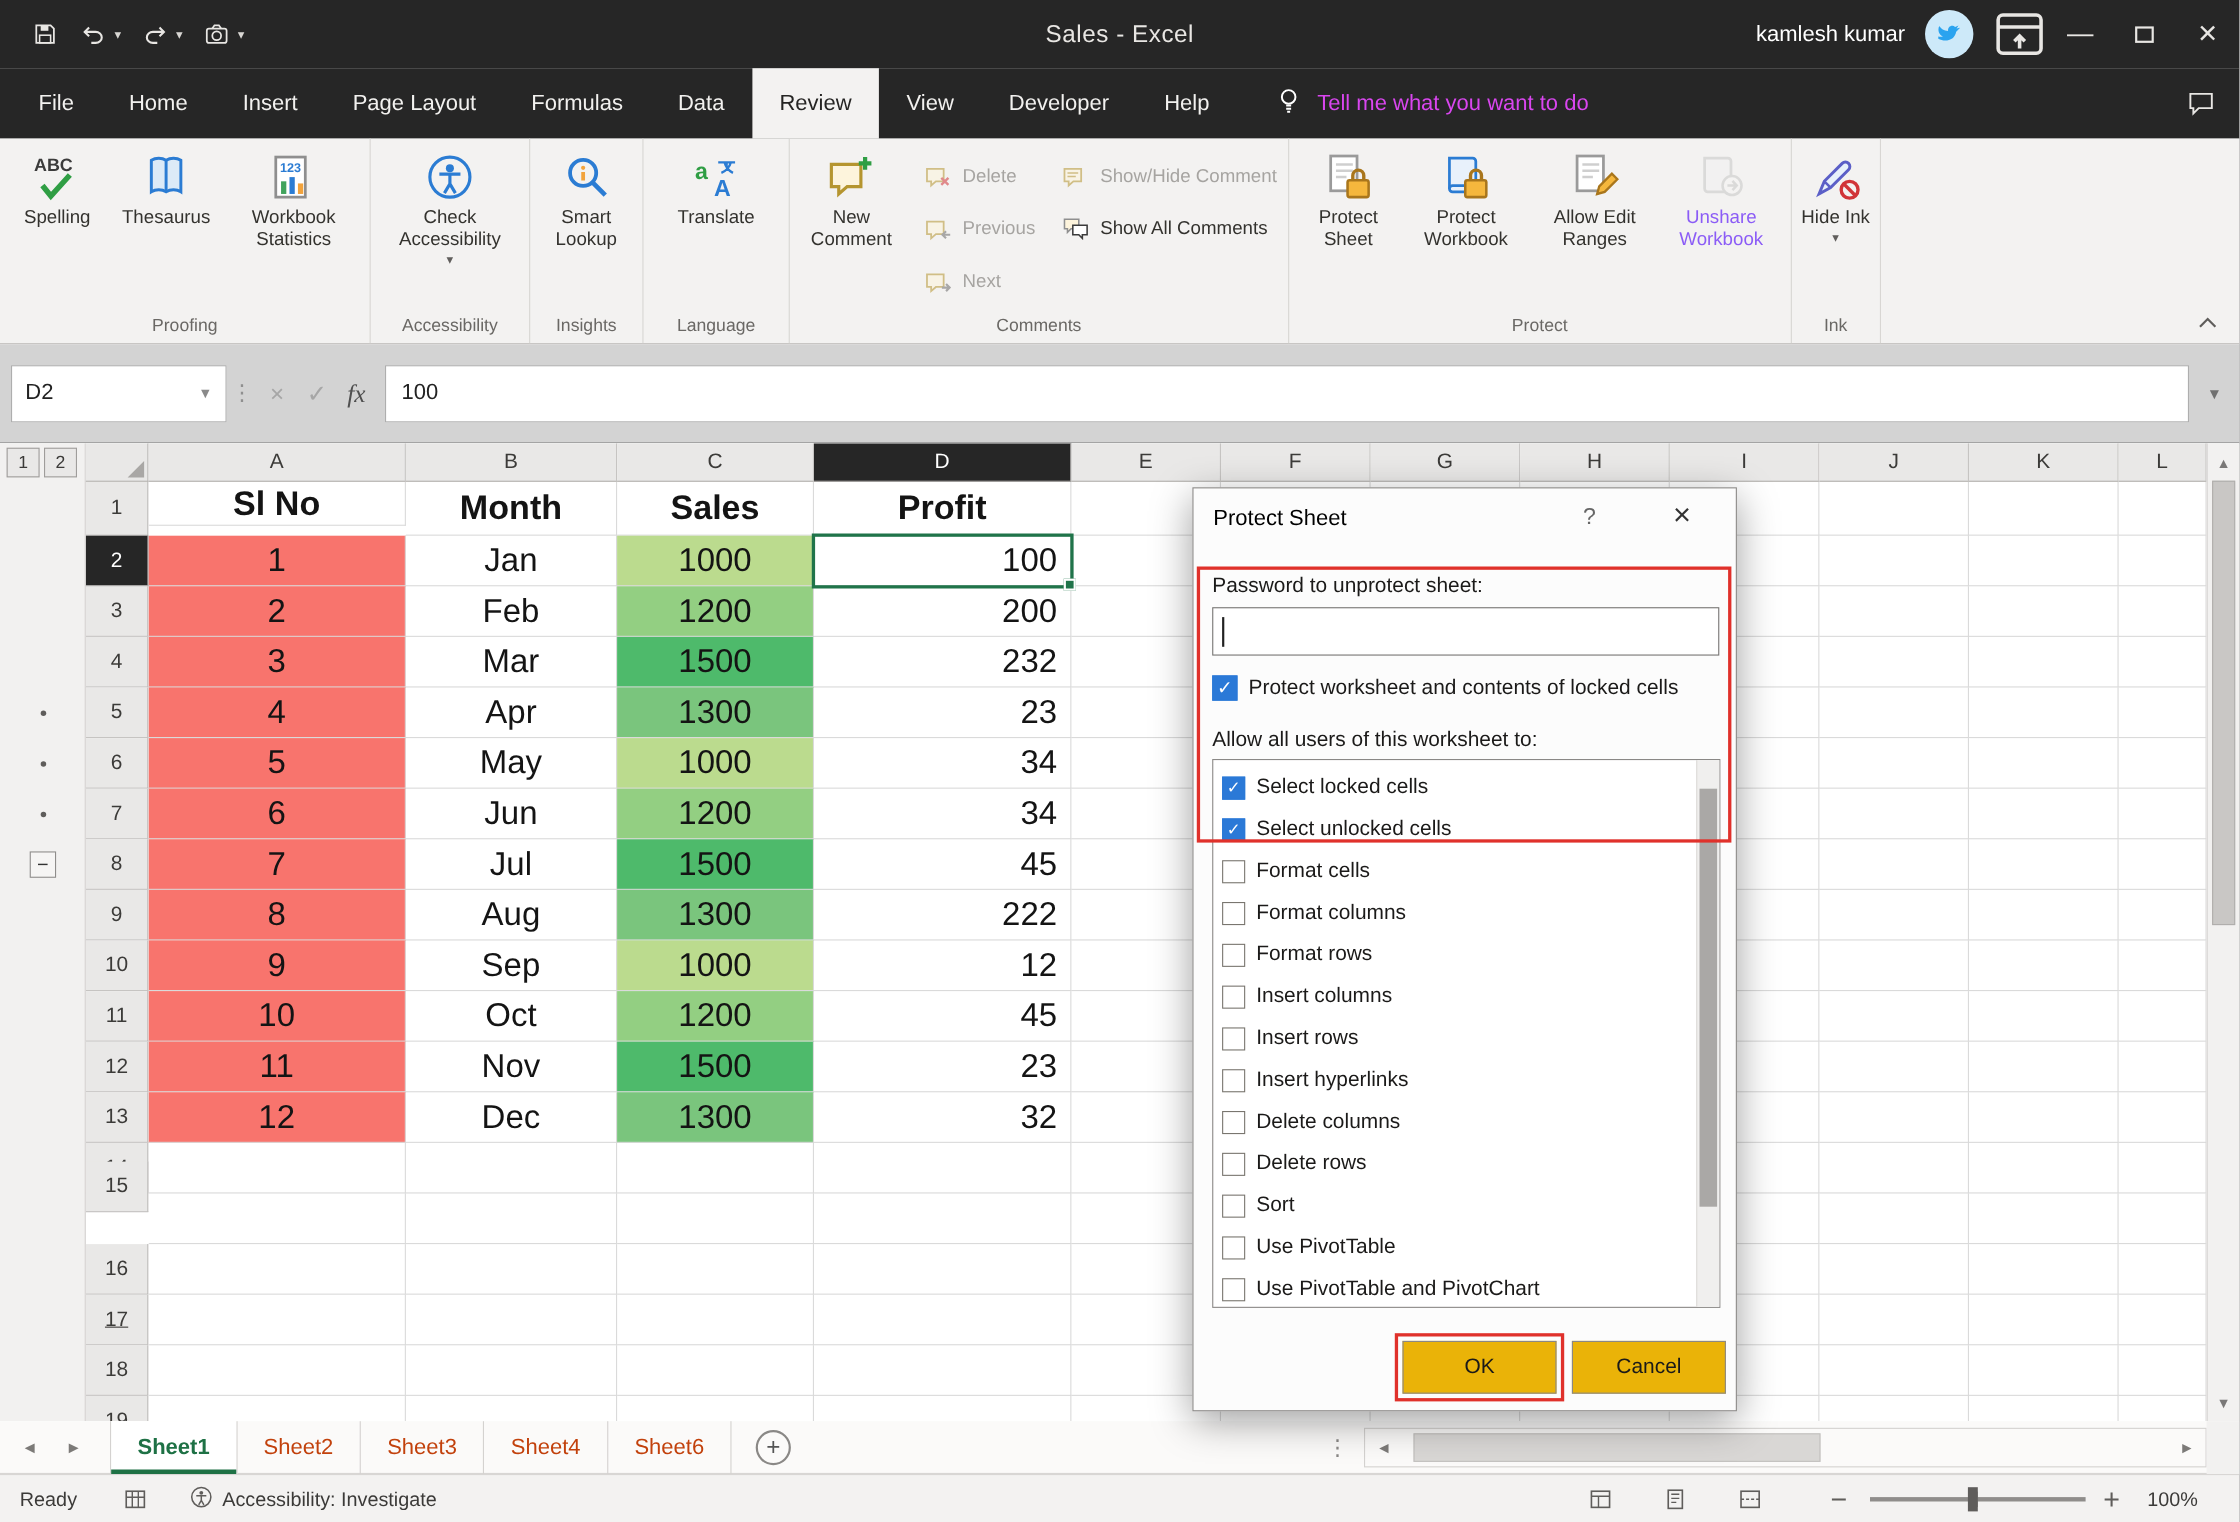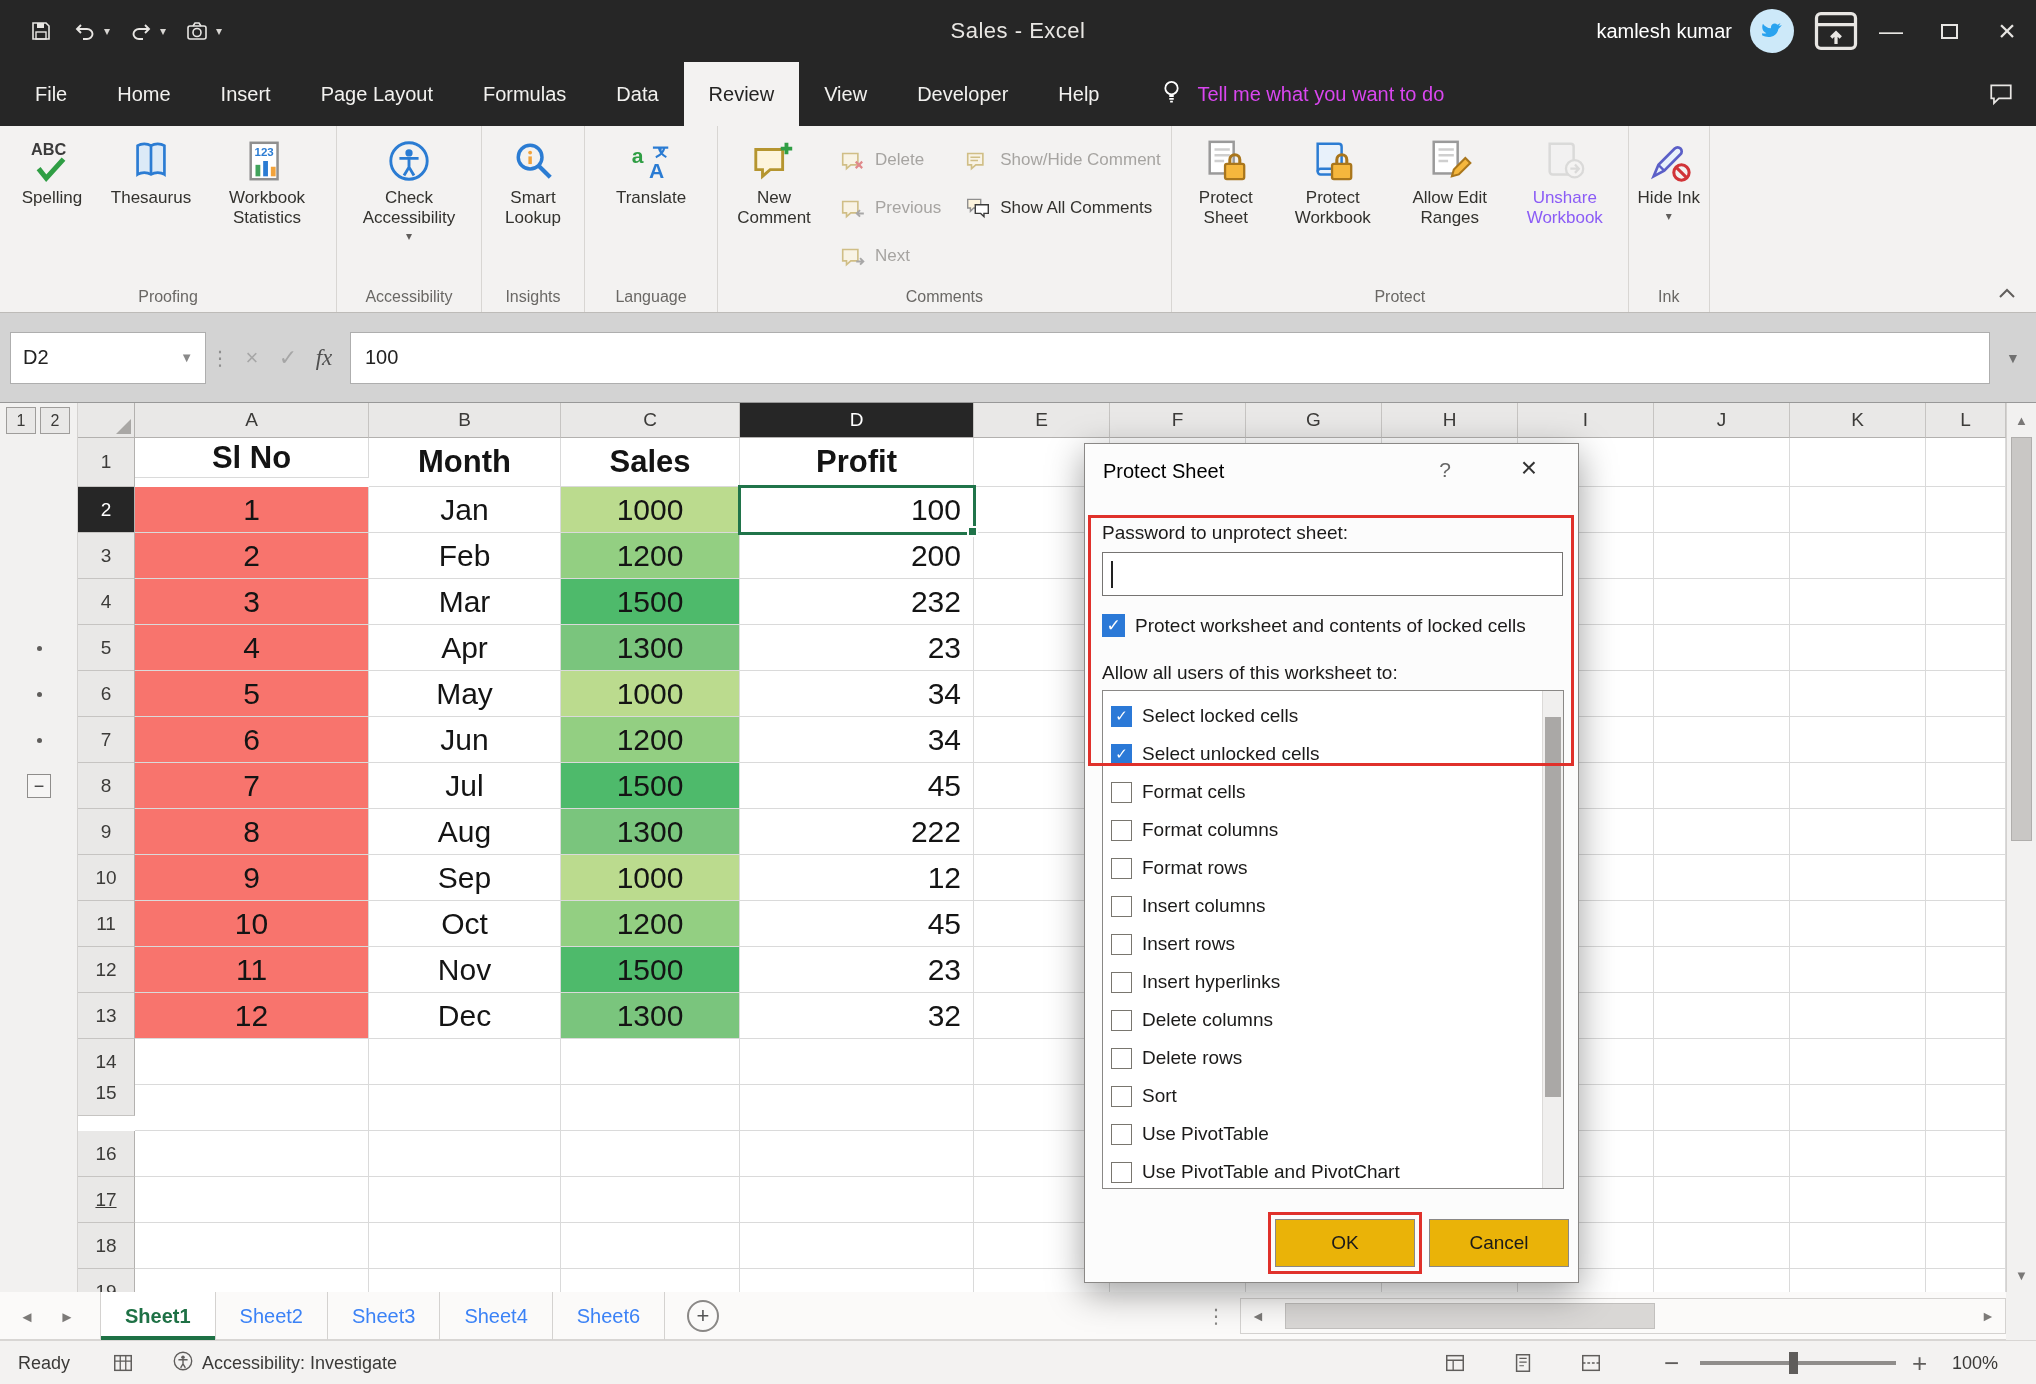--- a/index.html
+++ b/index.html
@@ -102,21 +102,21 @@
   .perm .cb{width:21px;height:21px;font-size:15px}
   .pl-scroll{position:absolute;right:0;top:0;width:21px;height:100%;background:#f0efee;border-left:1px solid #dcdad8}
   .pl-thumb{position:absolute;left:2px;width:16px;background:#aaa8a6}
   .dlg-btn{position:absolute;width:140px;height:48px;background:#eab308;border:1px solid #8a8886;display:flex;align-items:center;justify-content:center;font-size:19px}
   .anno{position:absolute;border:3px solid #e0312b;pointer-events:none;z-index:30}
 
   
   .tabsbar{position:absolute;top:1292px;left:0;right:0;height:48px;background:#fbfaf9;border-bottom:1px solid #d8d6d4}
   .tb-nav{position:absolute;top:0;height:48px;width:38px;display:flex;align-items:center;justify-content:center;color:#7c7a78;font-size:15px}
   #sheet-tabs{position:absolute;left:100px;top:0;height:48px;display:flex}
-  .stab{padding:0 24px;display:flex;align-items:center;font-size:20px;color:#3b82f6;border-right:1px solid #d4d2d0;white-space:nowrap}
+  .stab{padding:0 24px;display:flex;align-items:center;font-size:20px;color:#c2410c;border-right:1px solid #d4d2d0;white-space:nowrap}
   .stab:first-child{border-left:1px solid #d4d2d0}
   .stab.active{background:#fff;color:#1e7145;font-weight:bold;box-shadow:inset 0 -4px 0 #1e7145}
   .addsheet{position:absolute;top:8px;width:32px;height:32px;border:2px solid #8a8886;border-radius:50%;display:flex;align-items:center;justify-content:center;color:#555;font-size:22px;line-height:1}
   .ts-dots{position:absolute;left:1206px;top:0;height:48px;display:flex;align-items:center;color:#8a8886;font-size:20px}
   .hscroll{position:absolute;left:1240px;top:6px;width:766px;height:36px;background:#fbfaf9;border:1px solid #d4d2d0}
   .hs-arrow{position:absolute;top:0;height:34px;width:34px;display:flex;align-items:center;justify-content:center;color:#7c7a78;font-size:14px}
   .hs-thumb{position:absolute;left:44px;width:370px;top:4px;height:26px;background:#d9d7d5;border:1px solid #c2c0be}
   .ts-corner{position:absolute;left:2006px;top:0;width:30px;height:48px;background:#f2f1f0}
 
   
@@ -442,21 +442,21 @@
         <div class="rh" style="top: 187px; height: 46px;">5</div>
         <div class="rh" style="top: 233px; height: 46px;">6</div>
         <div class="rh" style="top: 279px; height: 46px;">7</div>
         <div class="rh" style="top: 325px; height: 46px;">8</div>
         <div class="rh" style="top: 371px; height: 46px;">9</div>
         <div class="rh" style="top: 417px; height: 46px;">10</div>
         <div class="rh" style="top: 463px; height: 46px;">11</div>
         <div class="rh" style="top: 509px; height: 46px;">12</div>
         <div class="rh" style="top: 555px; height: 46px;">13</div>
         <div class="rh" style="top: 601px; height: 46px;">14</div>
-        <div class="rh" style="top: 632px; height: 46px;">15</div>
+        <div class="rh" style="top: 618px; height: 46px;">15</div>
         <div class="rh" style="top: 693px; height: 46px;">16</div>
         <div class="rh" style="top: 739px; height: 46px; text-decoration: underline;">17</div>
         <div class="rh" style="top: 785px; height: 46px;">18</div>
         <div class="rh" style="top: 831px; height: 46px;">19</div>
       </div>
     <div id="gridcells">
         <div class="cell b" style="left: 0px; top: 0px; width: 234px; height: 40px;">Sl No</div>
         <div class="cell b" style="left: 234px; top: 0px; width: 192px; height: 49px;">Month</div>
         <div class="cell b" style="left: 426px; top: 0px; width: 179px; height: 49px;">Sales</div>
         <div class="cell b" style="left: 605px; top: 0px; width: 234px; height: 49px;">Profit</div>

